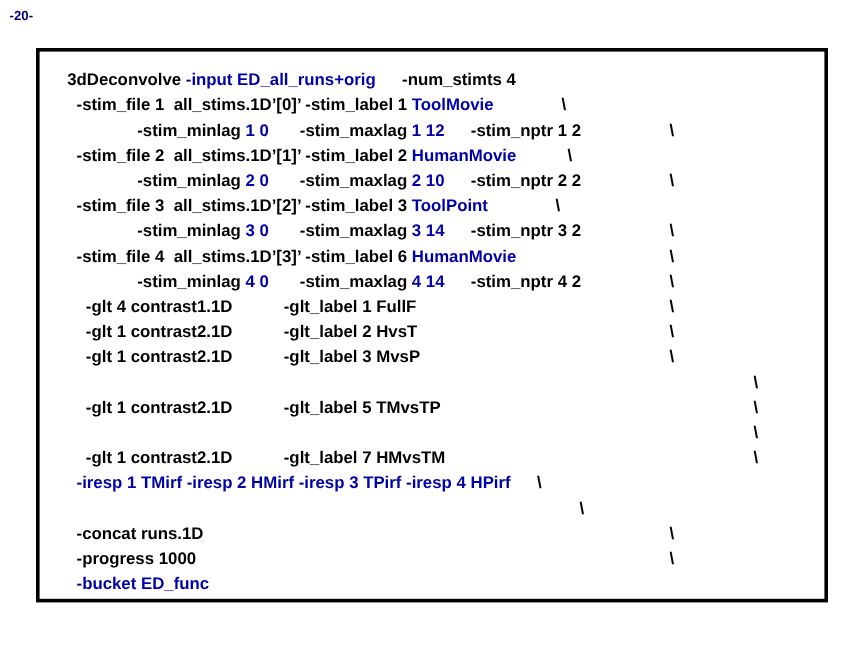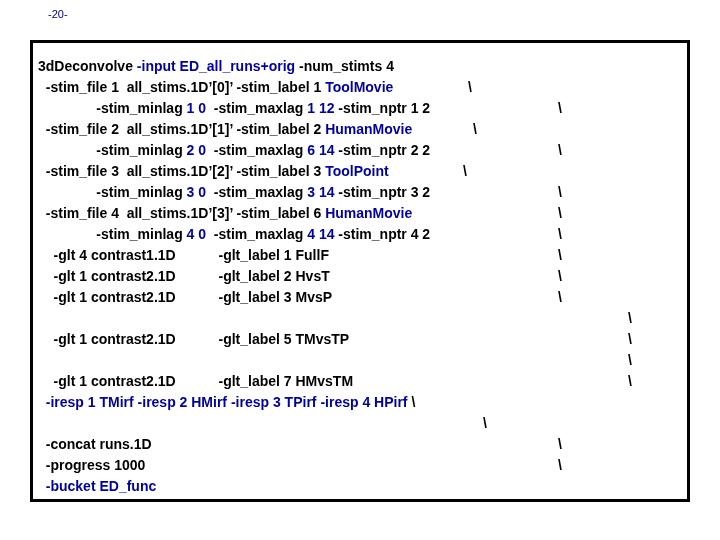--- a/index.html
+++ b/index.html
@@ -7,23 +7,22 @@
     width: 720px; height: 540px;
     background: #ffffff;
     position: relative;
     font-family: "Liberation Sans", sans-serif;
     overflow: hidden;
   }
   .page-number {
     position: absolute;
     left: 8px; top: 8px;
     font-size: 11px;
-    font-weight: normal;
+    font-weight: bold;
     color: #00007d;
-    margin-left: 40px;
   }
   .command-box {
     position: absolute;
     left: 30px; top: 40px;
     width: 654px; height: 456px;
     border: 3px solid #000000;
     background: #ffffff;
     box-sizing: content-box;
   }
   .code {
@@ -31,41 +30,41 @@
   }
   .code-line {
     position: relative;
     white-space: pre;
     font-size: 14px;
     font-weight: bold;
     line-height: 21px;
     height: 21px;
     color: #000000;
   }
-  .seg-k { color: #000000; }
+  .seg-k { color: #000000; margin-left: 18px; }
   .seg-b { color: #0000a8; text-align: right; }
   .bs {
     position: absolute;
     top: 0;
     color: #000000;
   }
 </style>
 </head>
 <body>
 
 <div class="slide">
   <div class="page-number">-20-</div>
 
   <div class="command-box">
     <div class="code">
         <div class="code-line"><span class="seg-k">3dDeconvolve </span><span class="seg-b">-input ED_all_runs+orig</span><span class="seg-k"> -num_stimts 4</span></div>
         <div class="code-line"><span class="seg-k">  -stim_file 1  all_stims.1D’[0]’ -stim_label 1 </span><span class="seg-b">ToolMovie</span><span class="bs" style="left: 430px;">\</span></div>
         <div class="code-line"><span class="seg-k">               -stim_minlag </span><span class="seg-b">1 0</span><span class="seg-k">  -stim_maxlag </span><span class="seg-b">1 12</span><span class="seg-k"> -stim_nptr 1 2</span><span class="bs" style="left: 520px;">\</span></div>
         <div class="code-line"><span class="seg-k">  -stim_file 2  all_stims.1D’[1]’ -stim_label 2 </span><span class="seg-b">HumanMovie</span><span class="bs" style="left: 435px;">\</span></div>
-        <div class="code-line"><span class="seg-k">               -stim_minlag </span><span class="seg-b">2 0</span><span class="seg-k">  -stim_maxlag </span><span class="seg-b">6 14</span><span class="seg-k"> -stim_nptr 2 2</span><span class="bs" style="left: 520px;">\</span></div>
+        <div class="code-line"><span class="seg-k">               -stim_minlag </span><span class="seg-b">2 0</span><span class="seg-k">  -stim_maxlag </span><span class="seg-b">2 10</span><span class="seg-k"> -stim_nptr 2 2</span><span class="bs" style="left: 520px;">\</span></div>
         <div class="code-line"><span class="seg-k">  -stim_file 3  all_stims.1D’[2]’ -stim_label 3 </span><span class="seg-b">ToolPoint</span><span class="bs" style="left: 425px;">\</span></div>
         <div class="code-line"><span class="seg-k">               -stim_minlag </span><span class="seg-b">3 0</span><span class="seg-k">  -stim_maxlag </span><span class="seg-b">3 14</span><span class="seg-k"> -stim_nptr 3 2</span><span class="bs" style="left: 520px;">\</span></div>
         <div class="code-line"><span class="seg-k">  -stim_file 4  all_stims.1D’[3]’ -stim_label 6 </span><span class="seg-b">HumanMovie</span><span class="bs" style="left: 520px;">\</span></div>
         <div class="code-line"><span class="seg-k">               -stim_minlag </span><span class="seg-b">4 0</span><span class="seg-k">  -stim_maxlag </span><span class="seg-b">4 14</span><span class="seg-k"> -stim_nptr 4 2</span><span class="bs" style="left: 520px;">\</span></div>
         <div class="code-line"><span class="seg-k">    -glt 4 contrast1.1D           -glt_label 1 FullF</span><span class="bs" style="left: 520px;">\</span></div>
         <div class="code-line"><span class="seg-k">    -glt 1 contrast2.1D           -glt_label 2 HvsT</span><span class="bs" style="left: 520px;">\</span></div>
         <div class="code-line"><span class="seg-k">    -glt 1 contrast2.1D           -glt_label 3 MvsP</span><span class="bs" style="left: 520px;">\</span></div>
         <div class="code-line"><span class="bs" style="left: 590px;">\</span></div>
         <div class="code-line"><span class="seg-k">    -glt 1 contrast2.1D           -glt_label 5 TMvsTP</span><span class="bs" style="left: 590px;">\</span></div>
         <div class="code-line"><span class="bs" style="left: 590px;">\</span></div>

